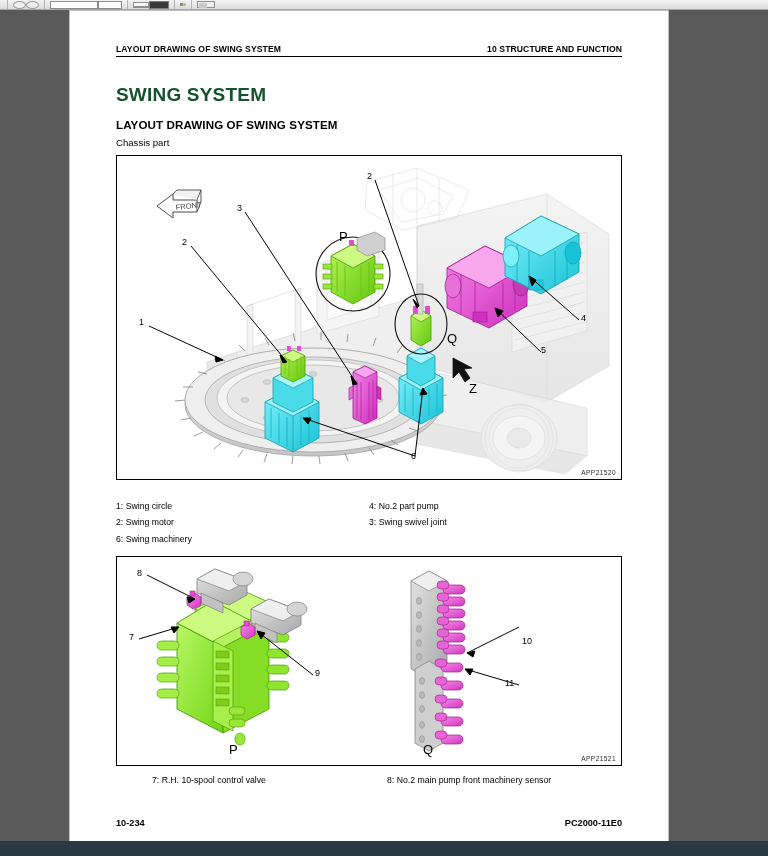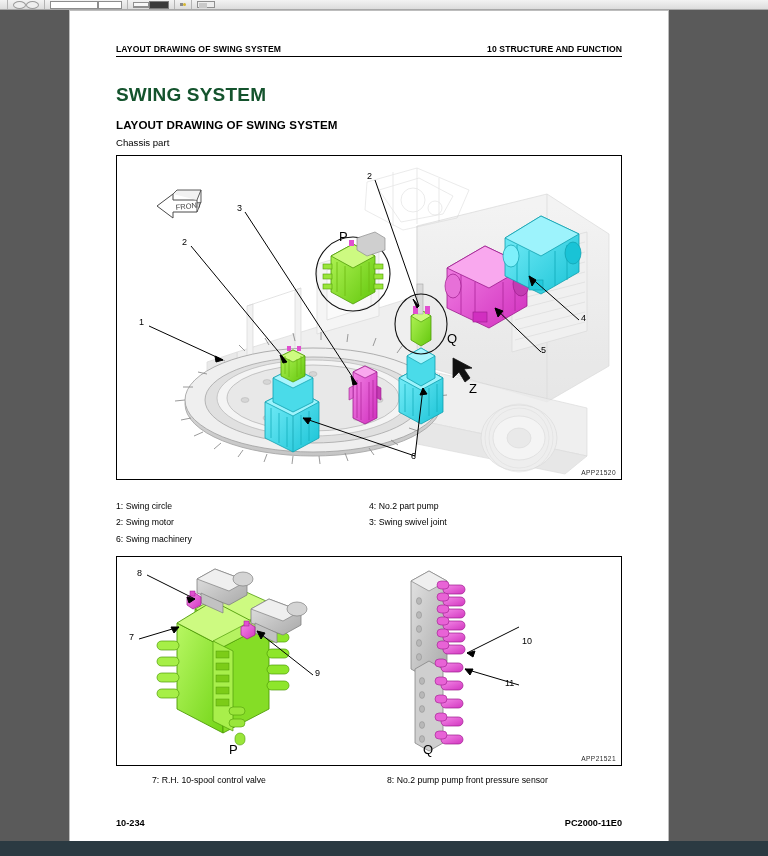--- a/index.html
+++ b/index.html
@@ -609,21 +609,21 @@
       <span class="num" style="left:388px; top:122px;">11</span>
 
       <span class="letter big" style="left:112px; top:186px;">P</span>
       <span class="letter big" style="left:306px; top:186px;">Q</span>
 
       <span class="fig-code">APP21521</span>
     </div>
 
     <div class="legend two-up">
       <div class="cell">7: R.H. 10-spool control valve</div>
-      <div class="cell">8: No.2 pump pump front pressure sensor</div>
+      <div class="cell">8: No.2 main pump front machinery sensor</div>
     </div>
 
     <div class="footer">
       <span>10-234</span>
       <span>PC2000-11E0</span>
     </div>
 
   </div>
   </div>
 

